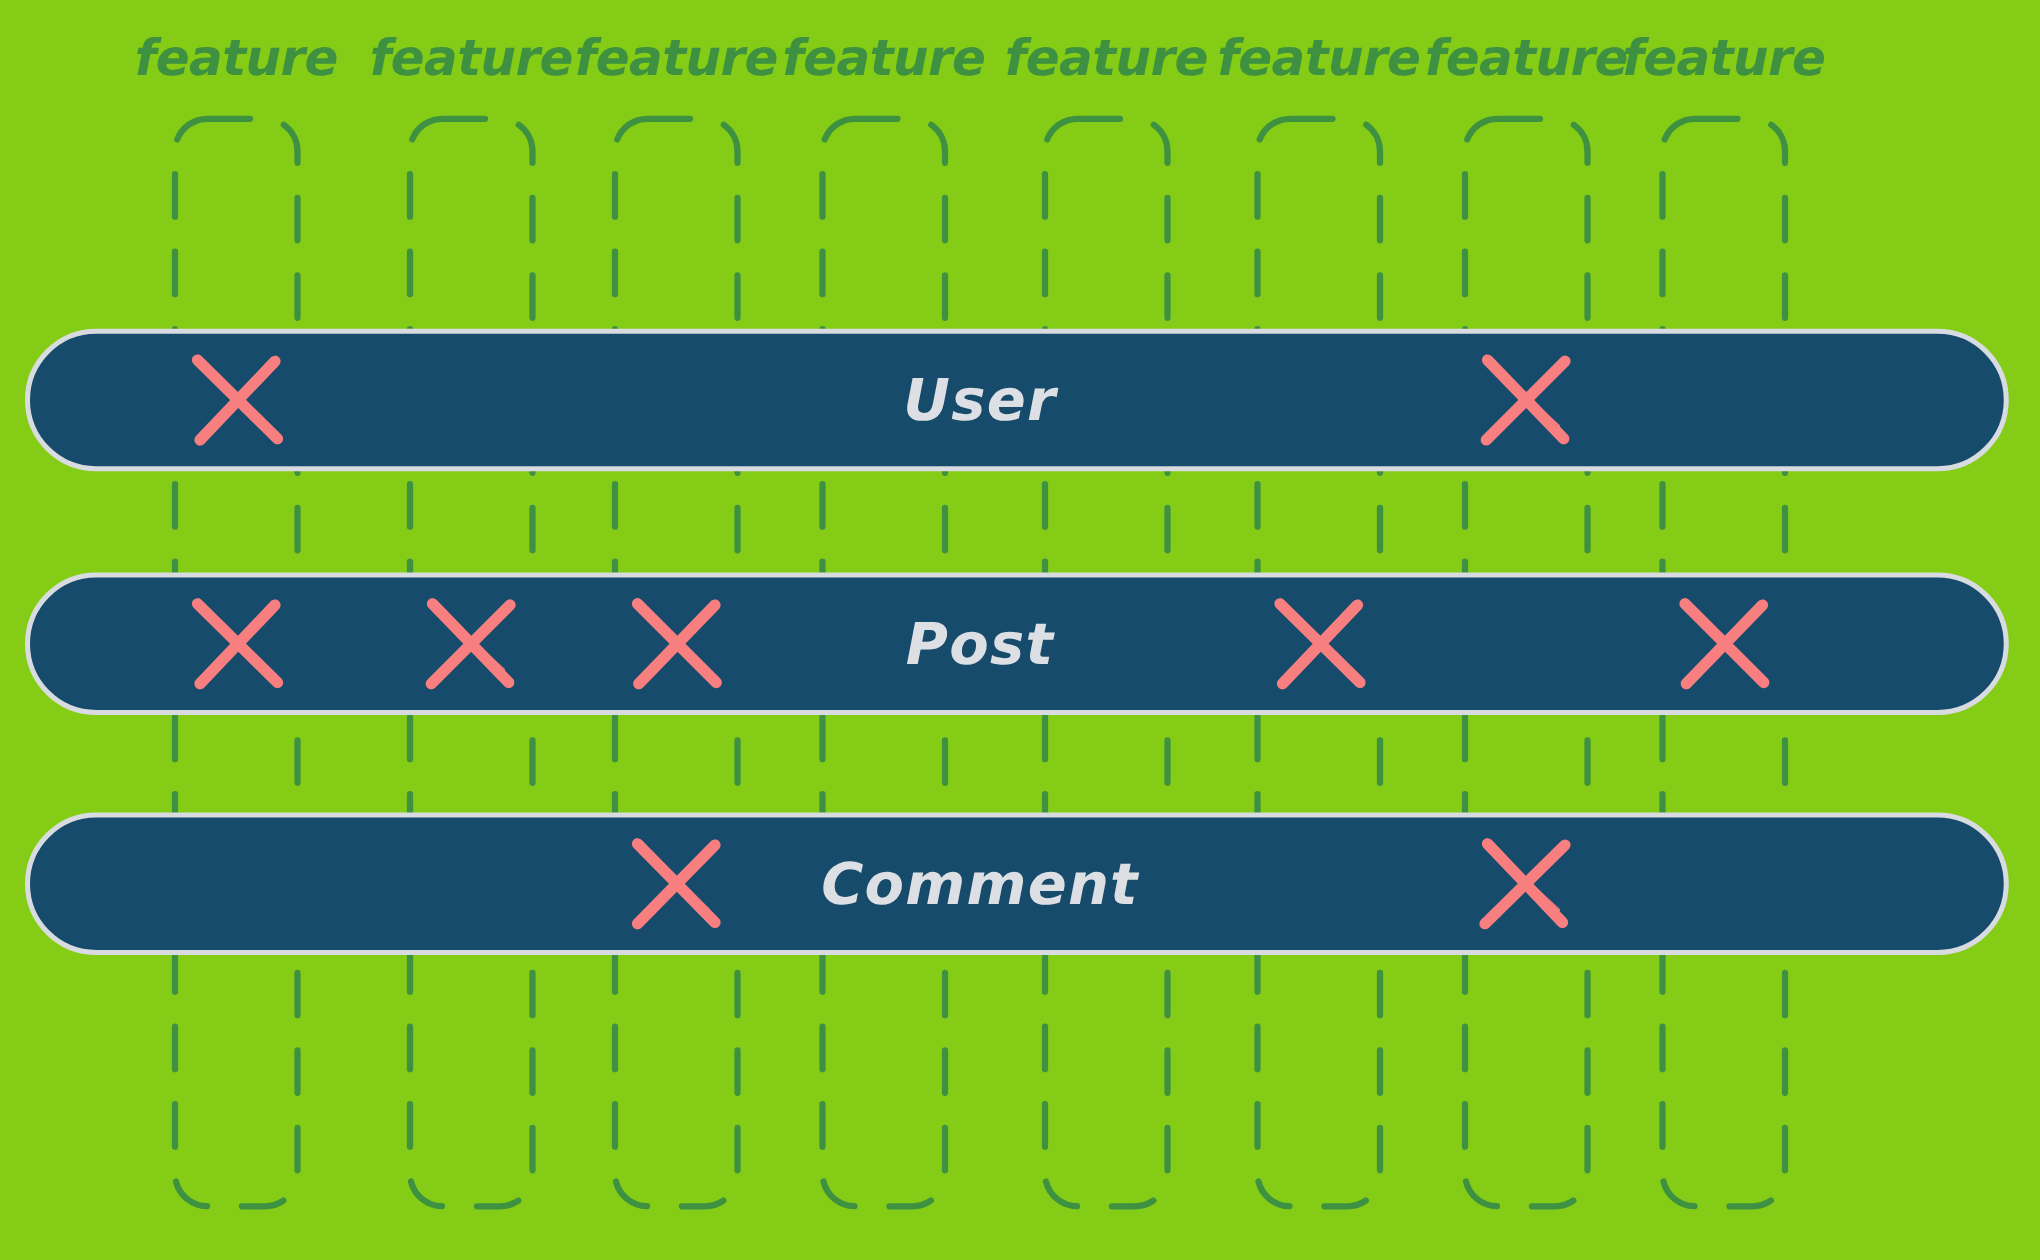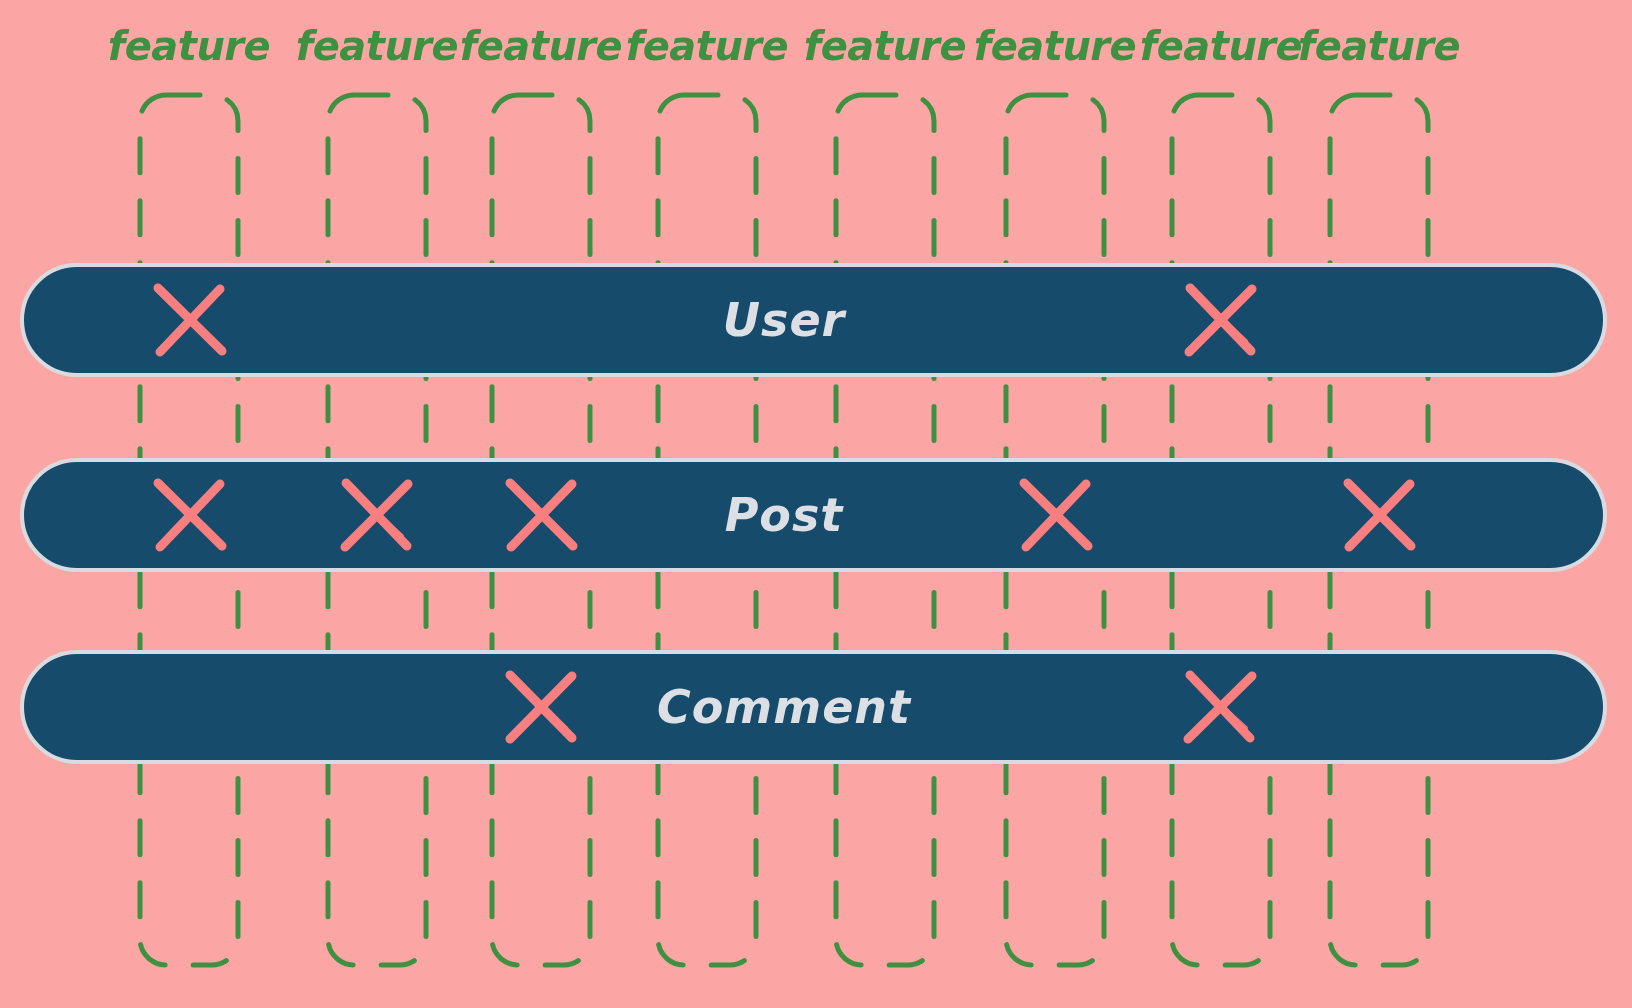--- a/index.html
+++ b/index.html
@@ -8,21 +8,21 @@
     padding: 0;
     background: #000000;
   }
   body {
     font-family: "DejaVu Sans", sans-serif;
   }
   #stage {
     position: relative;
     width: 1632px;
     height: 1008px;
-    background: #fca5a5;
+    background: #84cc16;
     overflow: hidden;
   }
   #diagram-svg {
     position: absolute;
     left: 0;
     top: 0;
     width: 1632px;
     height: 1008px;
     display: block;
   }

